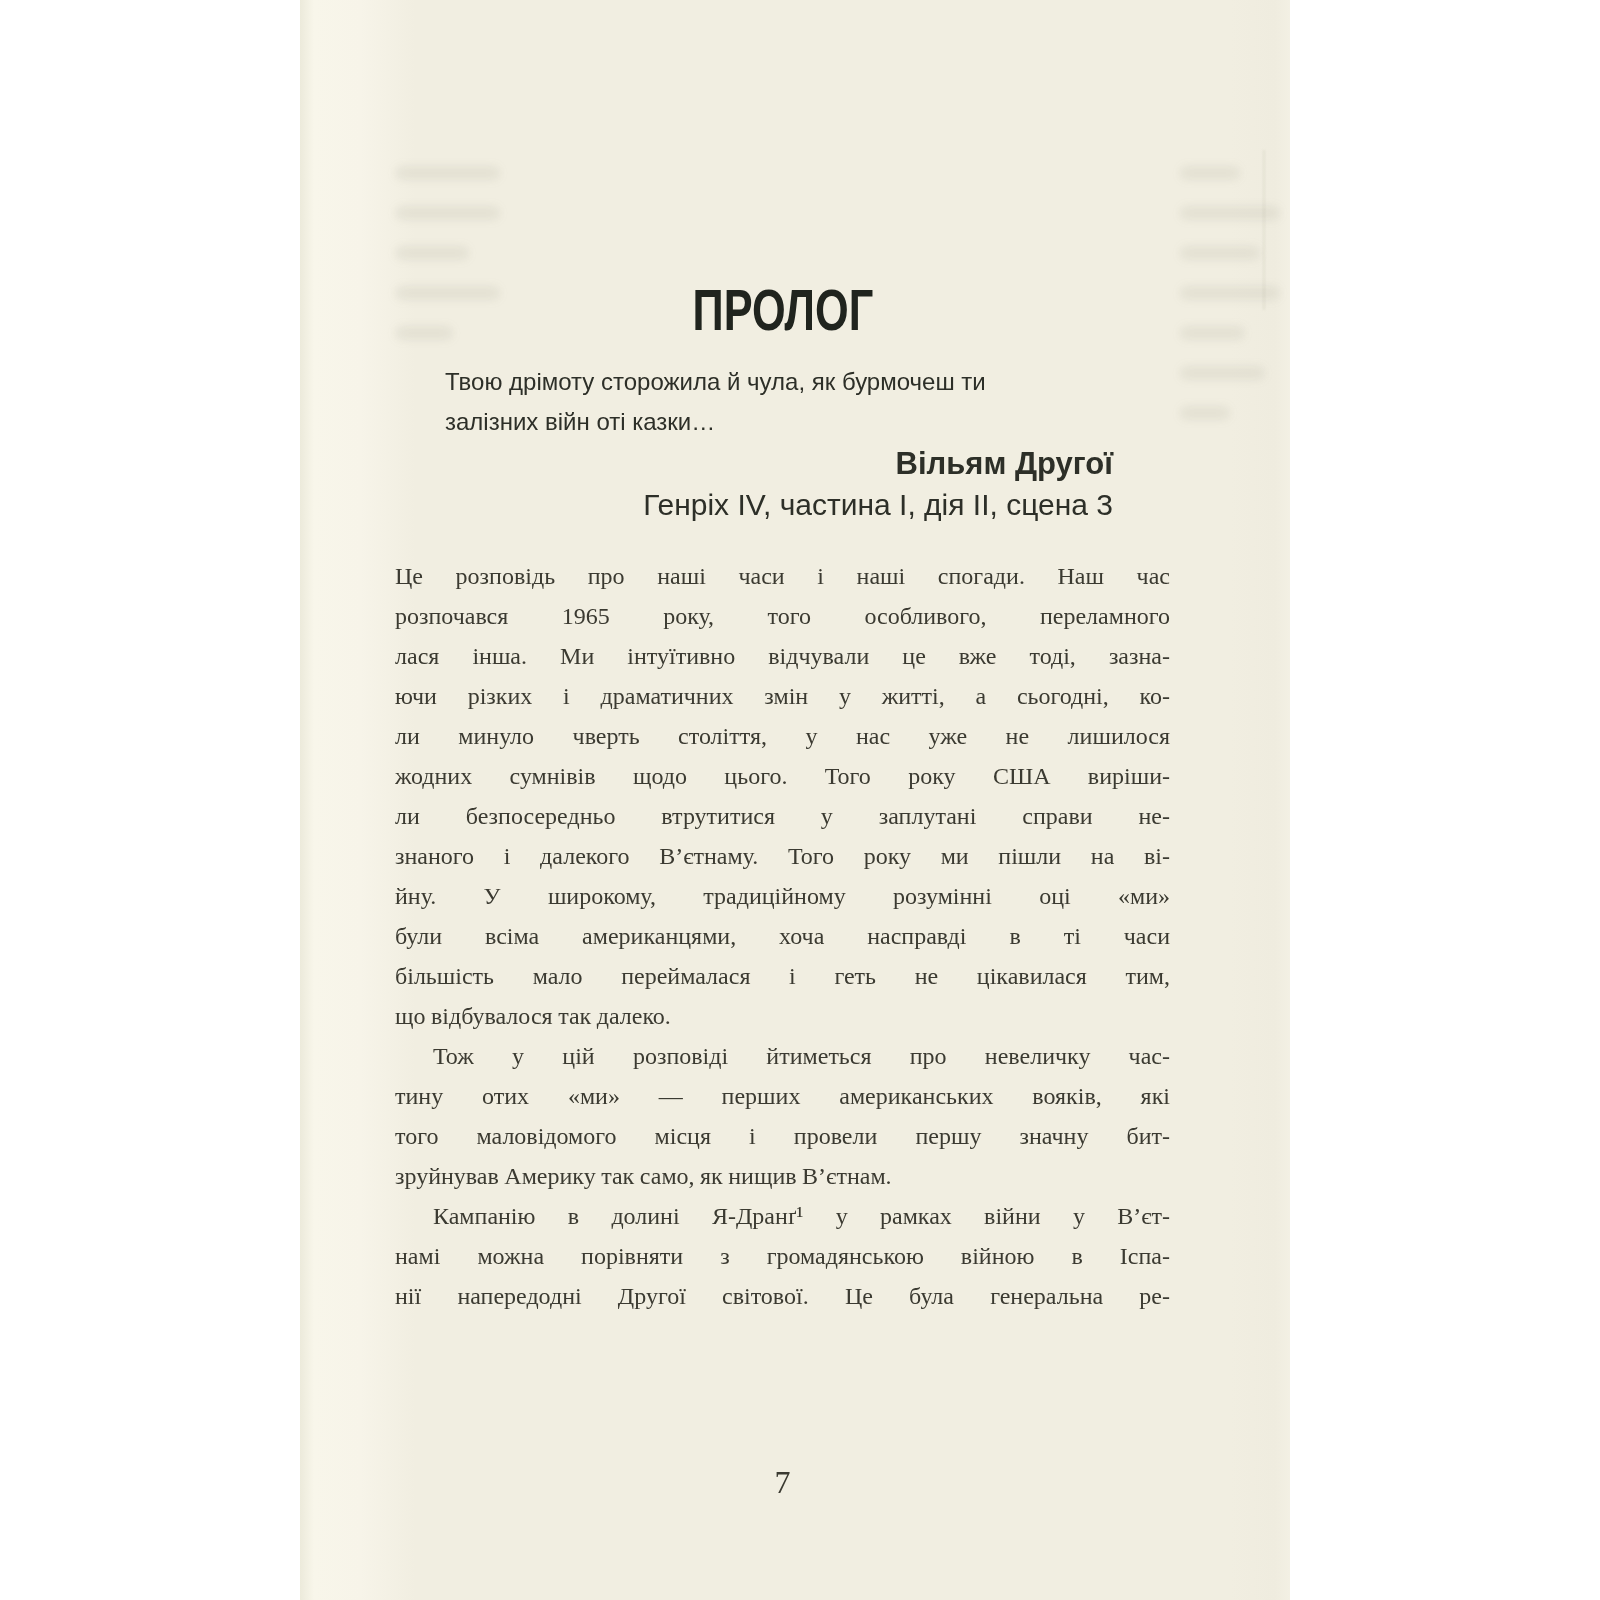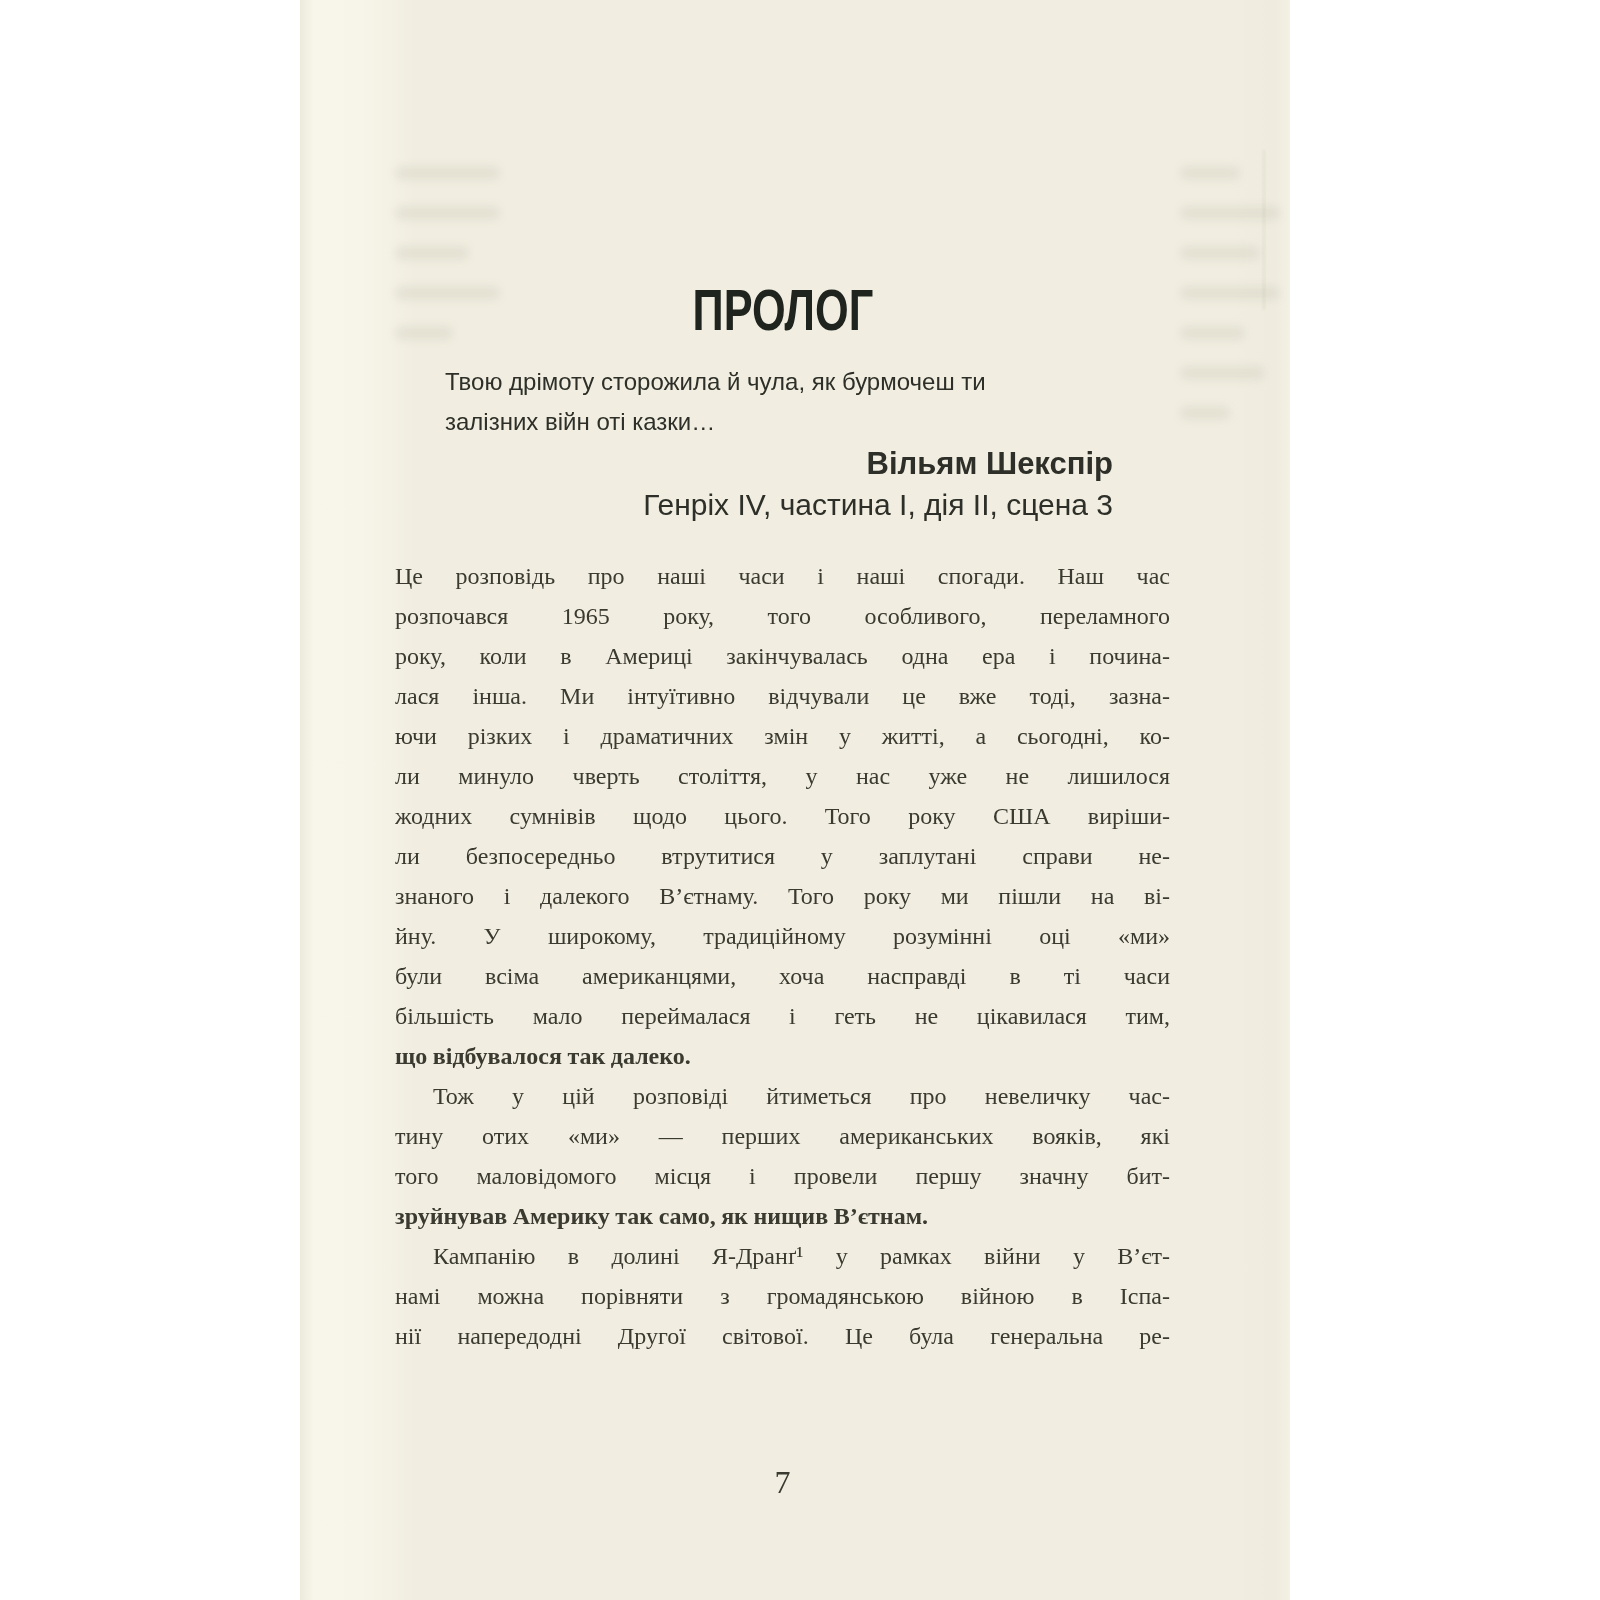--- a/index.html
+++ b/index.html
@@ -135,21 +135,20 @@
     height: 40px;
     overflow: hidden;
   }
   .jline {
     text-align: justify;
     text-align-last: justify;
   }
   .lline {
     text-align: left;
     text-align-last: left;
-    font-weight: bold;
   }
   .indent { text-indent: 38px; }
 
   .folio {
     position: absolute;
     top: 1462px;
     left: 0;
     width: 775px;
     text-align: center;
     font-size: 32px;
@@ -185,27 +184,26 @@
 
       <div class="title">
         <span>ПРОЛОГ</span>
       </div>
 
       <div class="epigraph">
         <div>Твою дрімоту сторожила й чула, як бурмочеш ти</div>
         <div>залізних війн оті казки…</div>
       </div>
 
-      <div class="attribution">Вільям Шекспір</div>
+      <div class="attribution">Вільям Другої</div>
       <div class="source">Генріх IV, частина I, дія II, сцена 3</div>
 
       <div class="body-text">
           <div class="bline jline">Це розповідь про наші часи і наші спогади. Наш час</div>
           <div class="bline jline">розпочався 1965 року, того особливого, переламного</div>
-          <div class="bline jline">року, коли в Америці закінчувалась одна ера і почина-</div>
           <div class="bline jline">лася інша. Ми інтуїтивно відчували це вже тоді, зазна-</div>
           <div class="bline jline">ючи різких і драматичних змін у житті, а сьогодні, ко-</div>
           <div class="bline jline">ли минуло чверть століття, у нас уже не лишилося</div>
           <div class="bline jline">жодних сумнівів щодо цього. Того року США виріши-</div>
           <div class="bline jline">ли безпосередньо втрутитися у заплутані справи не-</div>
           <div class="bline jline">знаного і далекого В’єтнаму. Того року ми пішли на ві-</div>
           <div class="bline jline">йну. У широкому, традиційному розумінні оці «ми»</div>
           <div class="bline jline">були всіма американцями, хоча насправді в ті часи</div>
           <div class="bline jline">більшість мало переймалася і геть не цікавилася тим,</div>
           <div class="bline lline">що відбувалося так далеко.</div>

